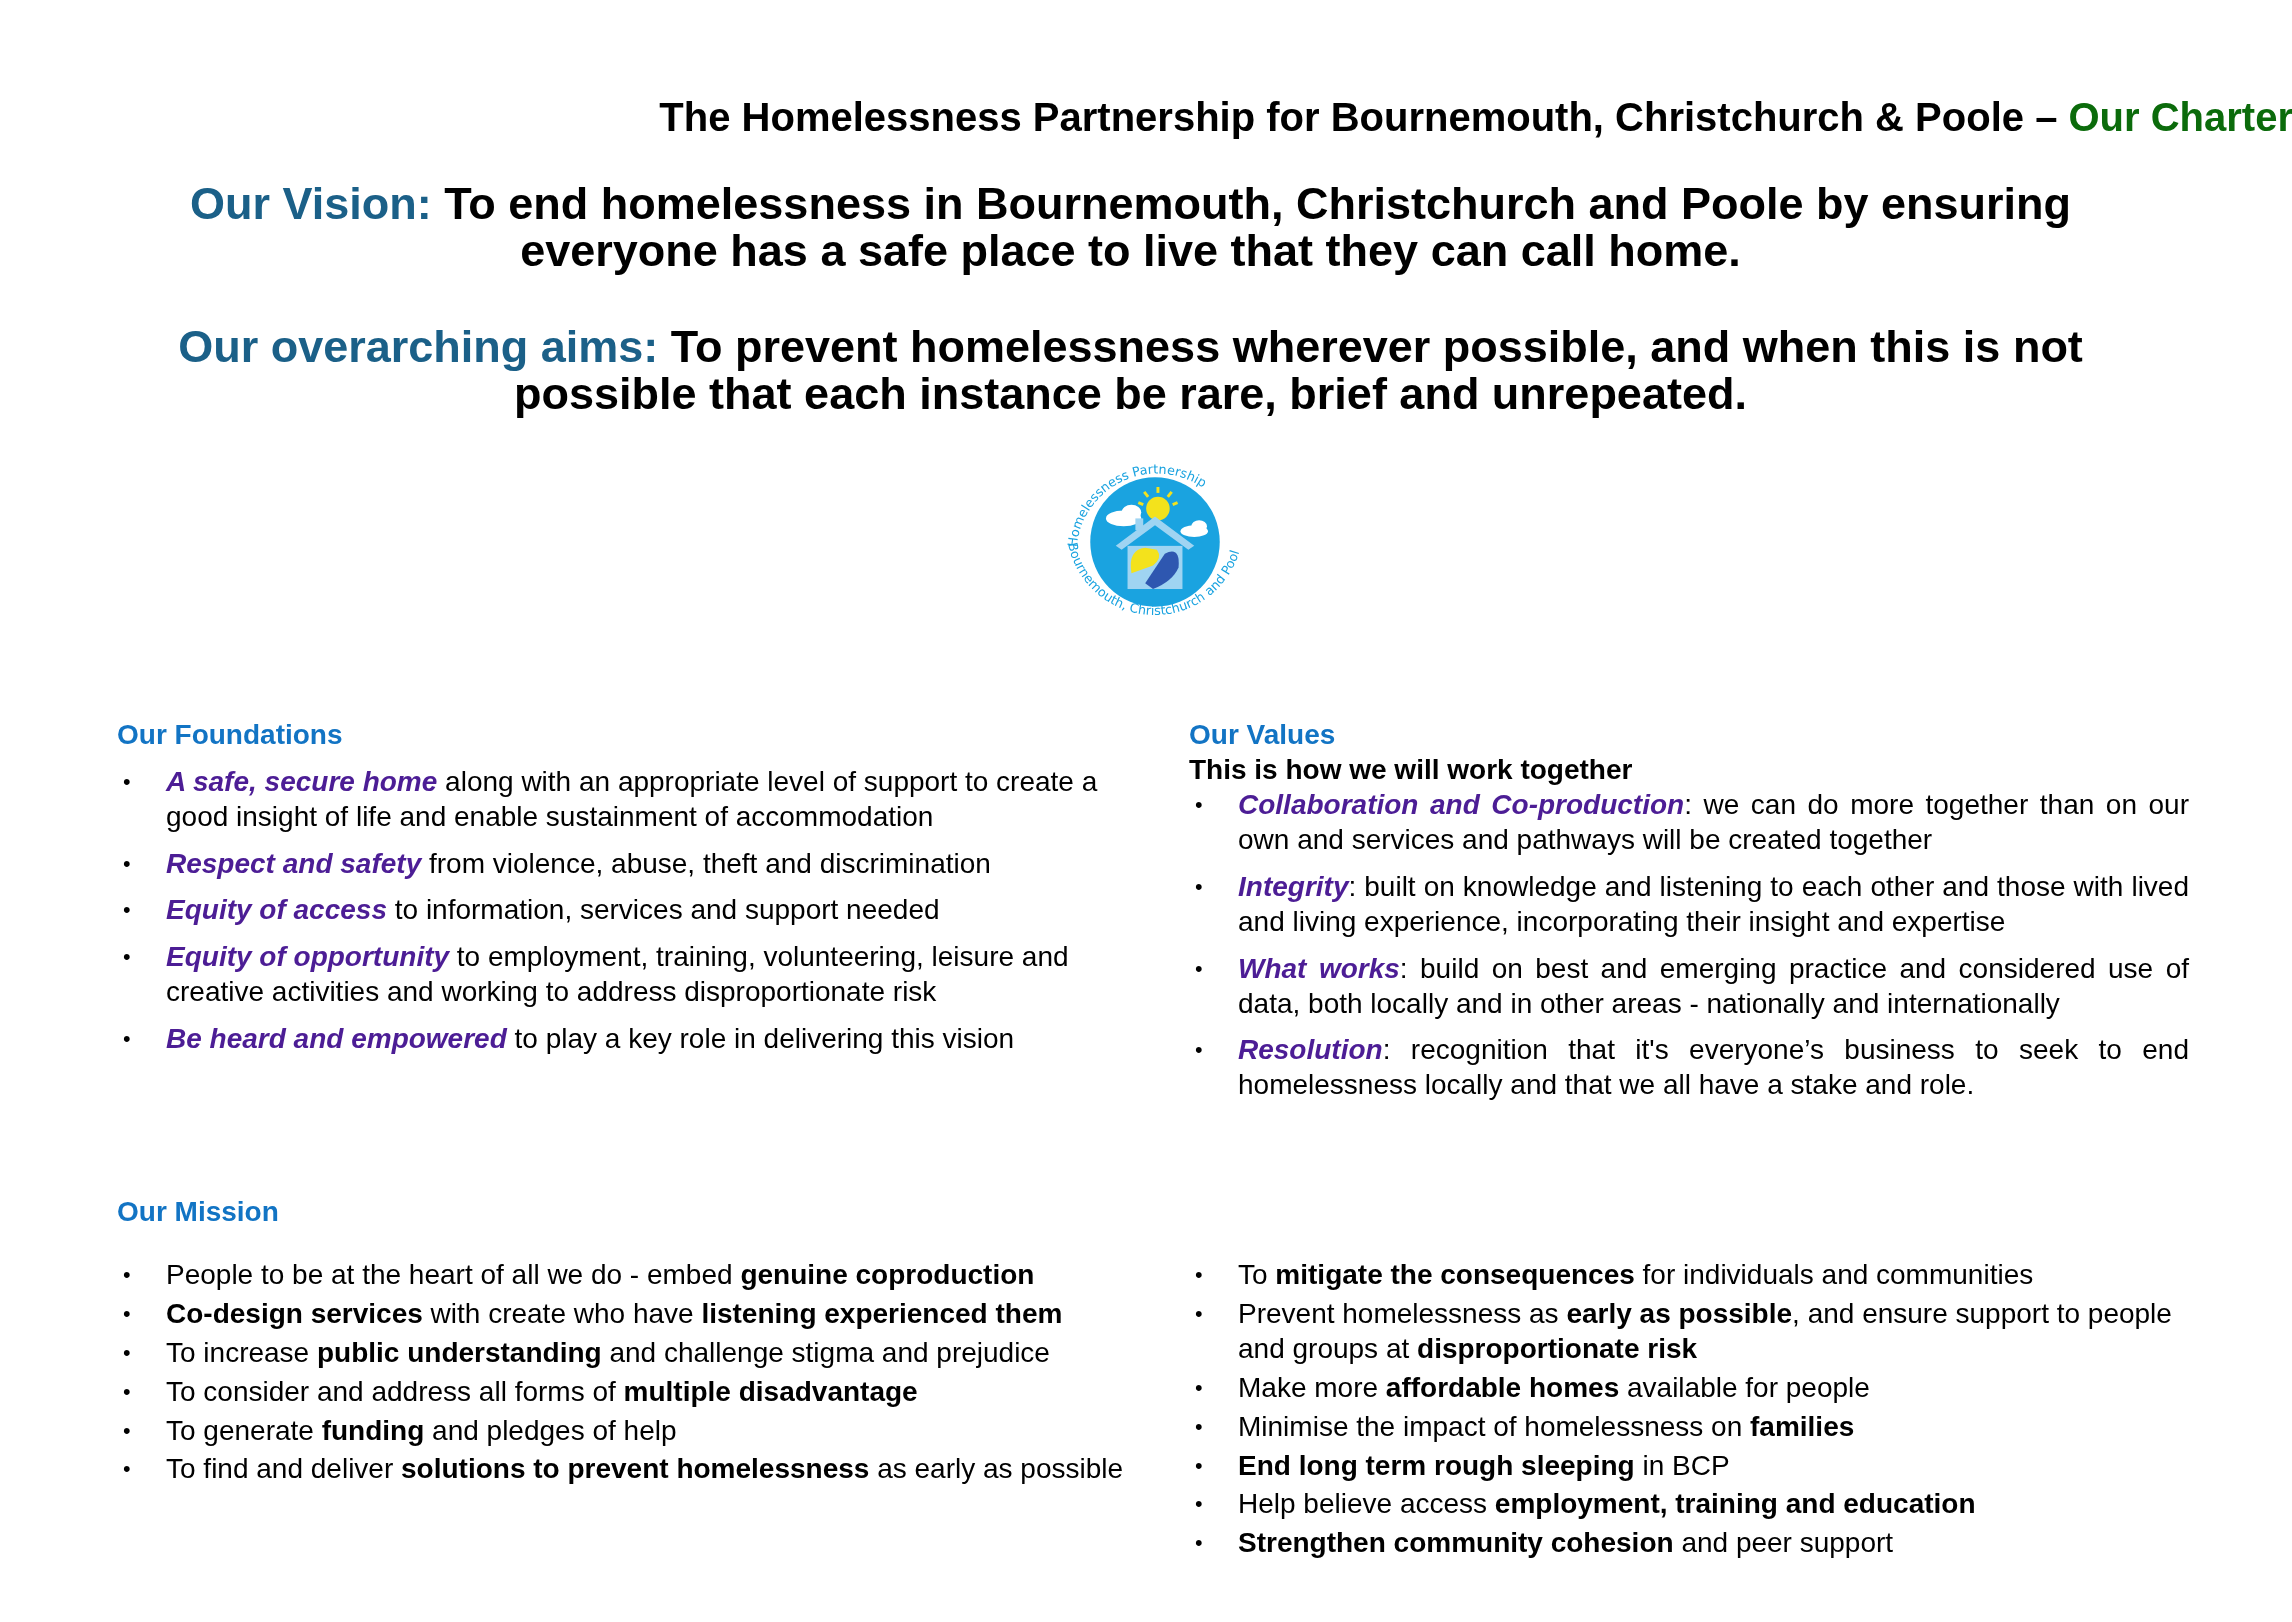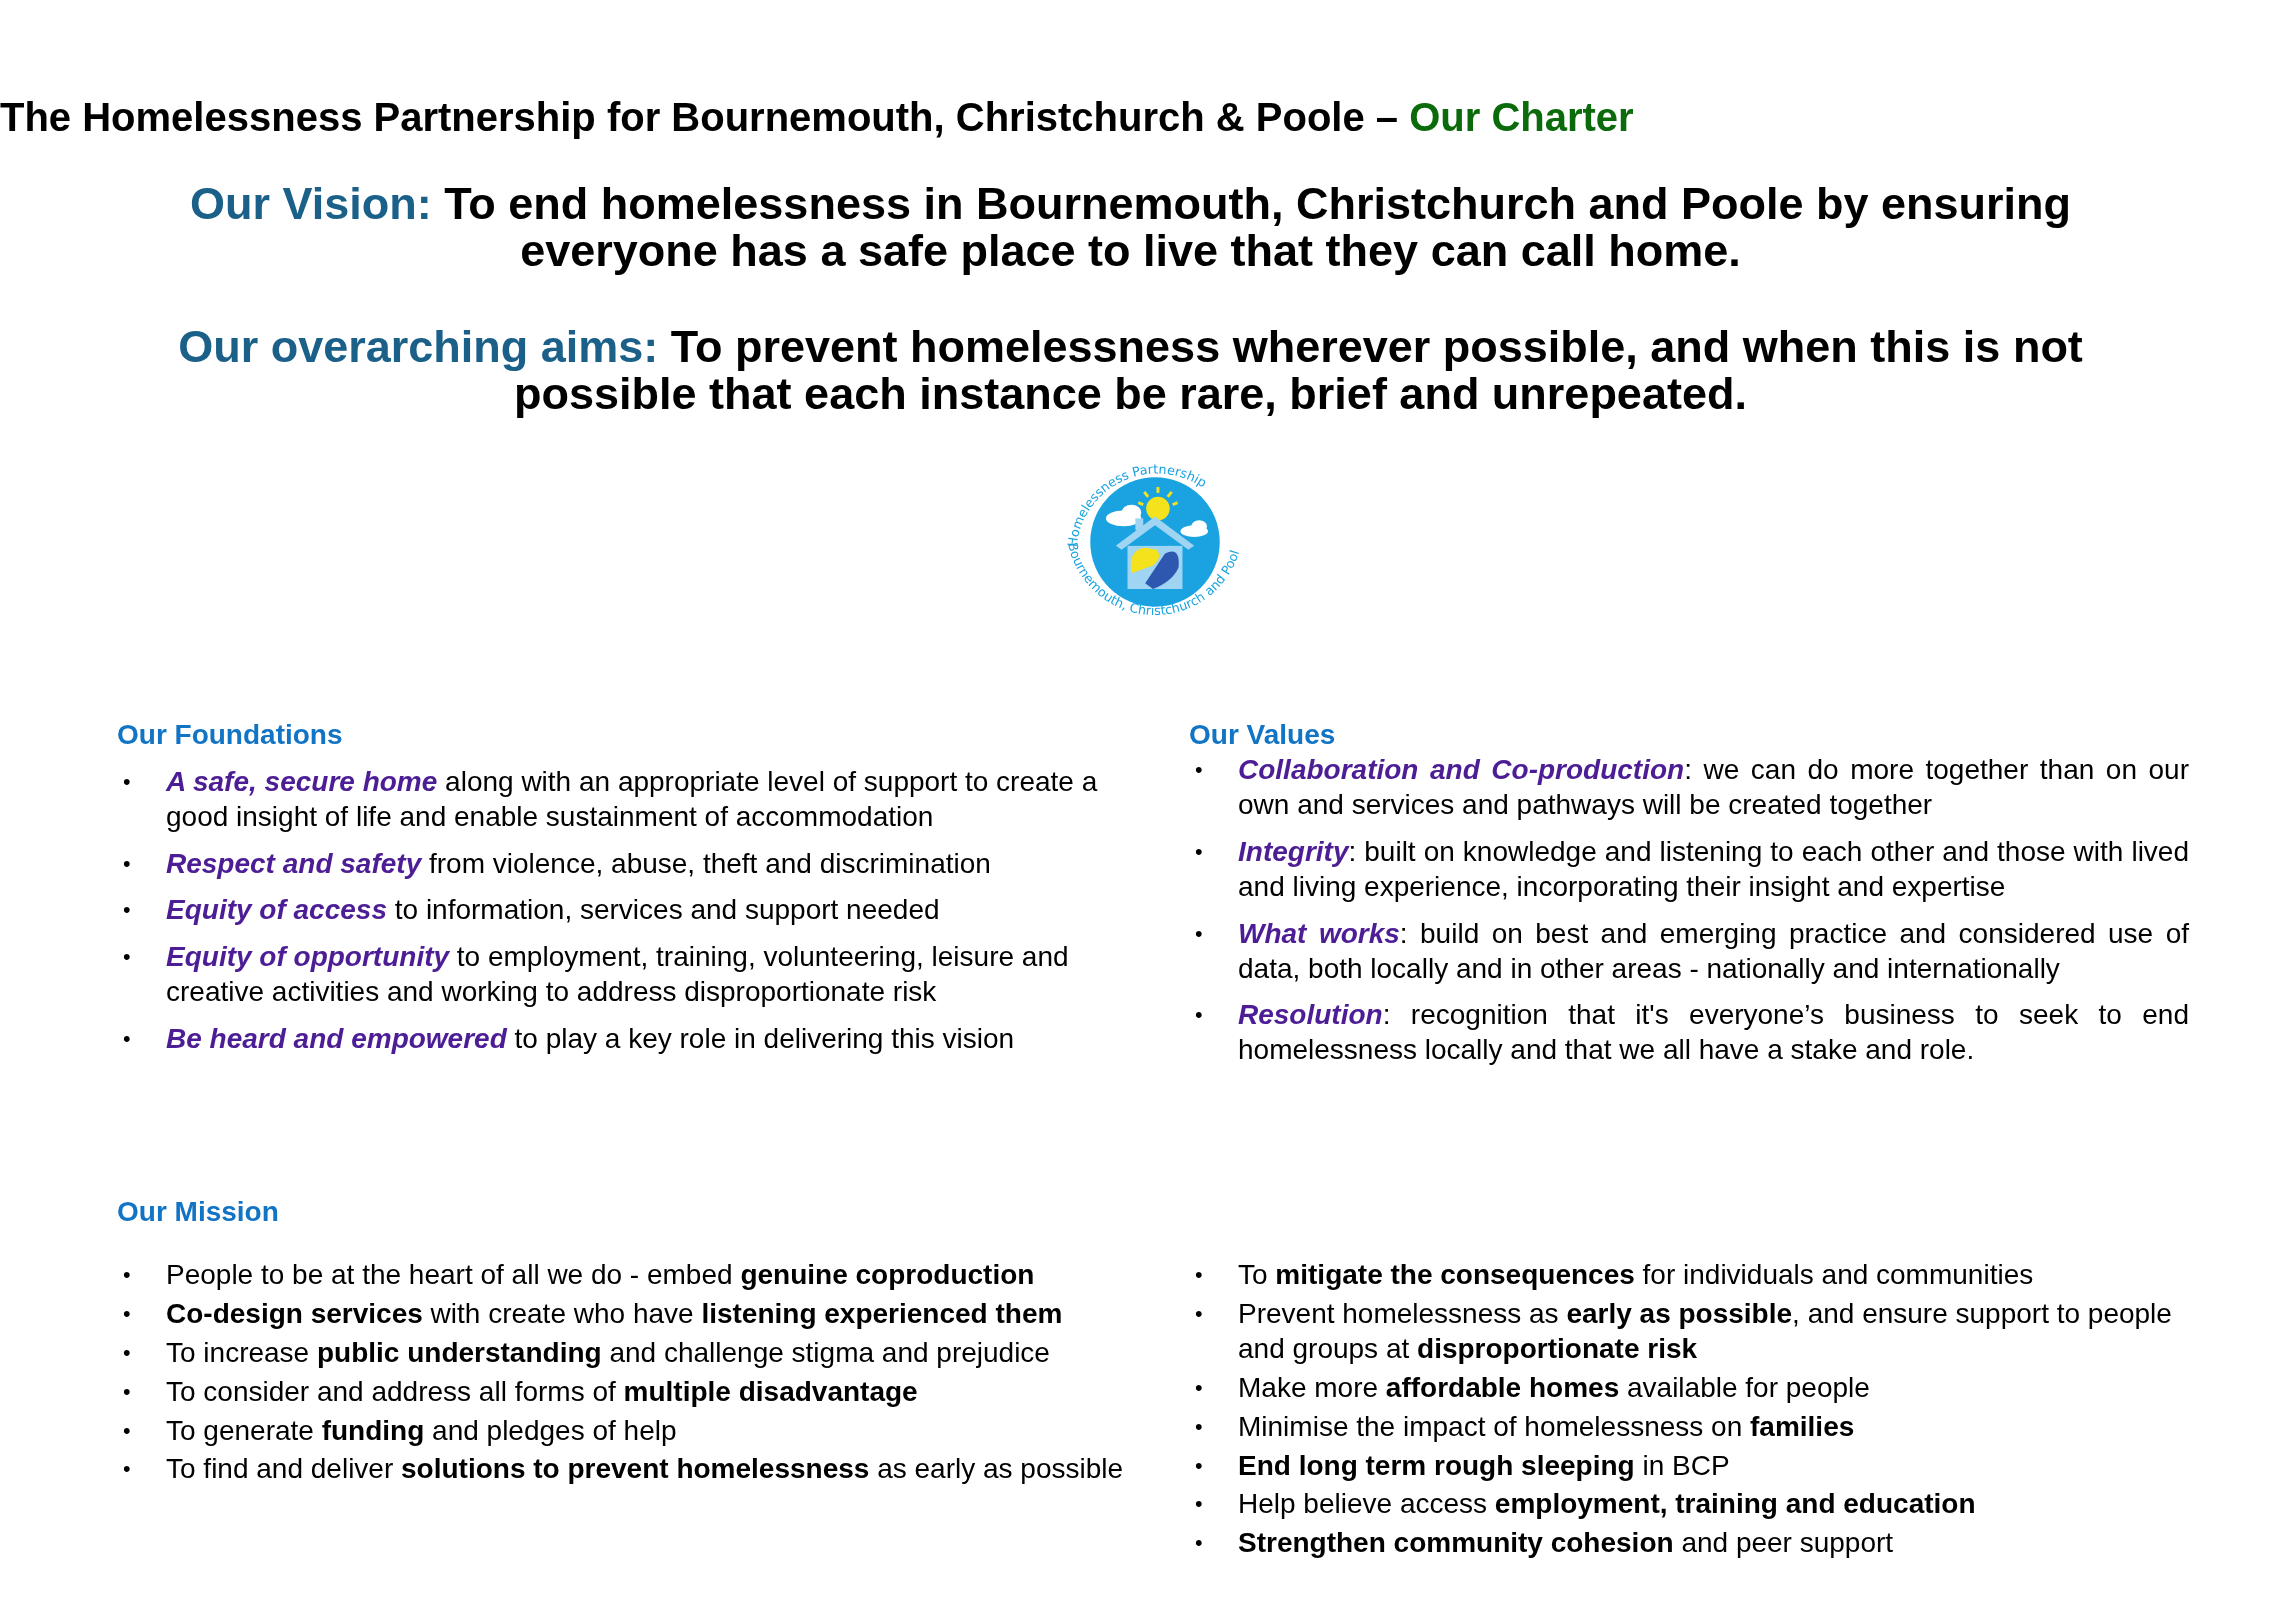--- a/index.html
+++ b/index.html
@@ -1,18 +1,18 @@
 <!DOCTYPE html>
 <html><head>
 <meta charset="utf-8">
 <style>
   html, body { margin: 0; padding: 0; background: #ffffff; }
   body { width: 2293px; height: 1622px; position: relative; overflow: hidden;
          font-family: "Liberation Sans", "DejaVu Sans", sans-serif; color: #000; }
-  .title { position: absolute; top: 95px; left: 0; width: 2293px; text-align: left;
+  .title { position: absolute; top: 95px; left: 0; width: 2293px; text-align: right;
            font-size: 40px; font-weight: bold; letter-spacing: 0px; }
   .title .accent { color: #0b6b0b; }
   .lead { position: absolute; left: 111px; width: 2039px; font-size: 45px; font-weight: bold; line-height: 47px; text-align: center; }
   .lead .label { color: #1b6088; }
   .vision { top: 180px; }
   .aims { top: 323px; }
   .logo { position: absolute; left: 1047px; top: 436px; width: 216px; height: 206px; }
   .section { position: absolute; font-size: 28px; line-height: 35px; margin-top: 25px; }
   .sec-heading { color: #1274c4; font-weight: bold; font-size: 28px; }
   .sec-sub { font-weight: bold; font-size: 28px; }
@@ -83,20 +83,21 @@
     <li><span class="bullet">•</span><span class="g">A safe, secure home</span><span> along with an appropriate level of support to create a good insight of life and enable sustainment of accommodation</span></li>
     <li><span class="bullet">•</span><span class="g">Respect and safety</span><span> from violence, abuse, theft and discrimination</span></li>
     <li><span class="bullet">•</span><span class="g">Equity of access</span><span> to information, services and support needed</span></li>
     <li><span class="bullet">•</span><span class="g">Equity of opportunity</span><span> to employment, training, volunteering, leisure and creative activities and working to address disproportionate risk</span></li>
     <li><span class="bullet">•</span><span class="g">Be heard and empowered</span><span> to play a key role in delivering this vision</span></li>
   </ul>
 </div>
 
 <div class="section vals">
   <div class="sec-heading">Our Values</div>
+  <div class="sec-sub">This is how we will work together</div>
   <ul class="blist">
     <li><span class="bullet">•</span><span class="g">Collaboration and Co-production</span><span>: we can do more together than on our own and services and pathways will be created together</span></li>
     <li><span class="bullet">•</span><span class="g">Integrity</span><span>: built on knowledge and listening to each other and those with lived and living experience, incorporating their insight and expertise</span></li>
     <li><span class="bullet">•</span><span class="g">What works</span><span>: build on best and emerging practice and considered use of data, both locally and in other areas - nationally and internationally</span></li>
     <li><span class="bullet">•</span><span class="g">Resolution</span><span>: recognition that it's everyone’s business to seek to end homelessness locally and that we all have a stake and role.</span></li>
   </ul>
 </div>
 
 <div class="section mission-h">
   <div class="sec-heading">Our Mission</div>

